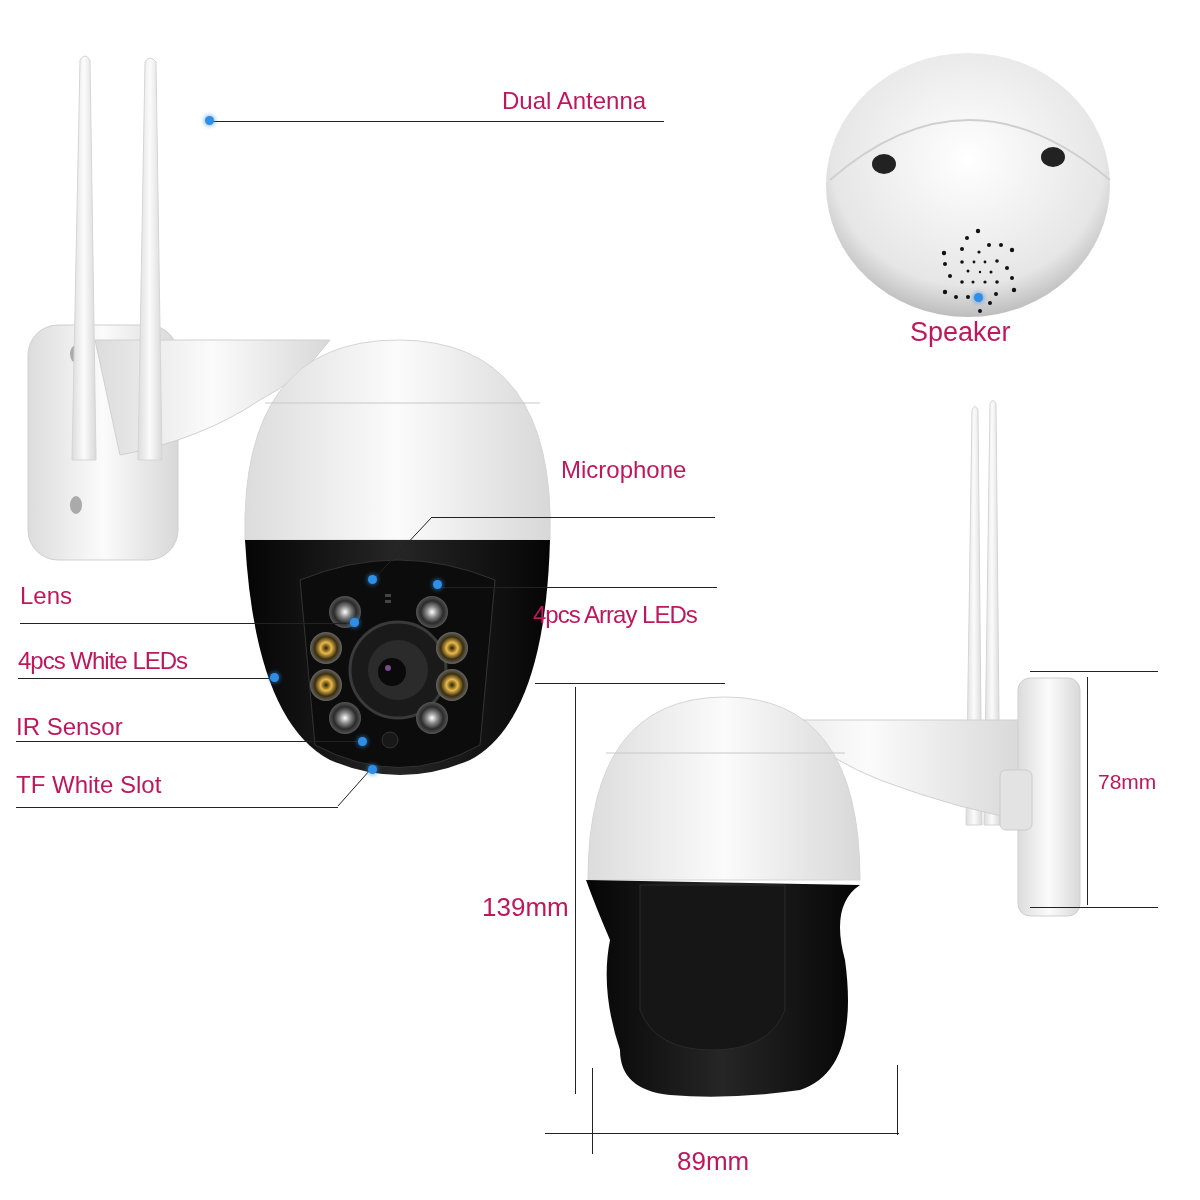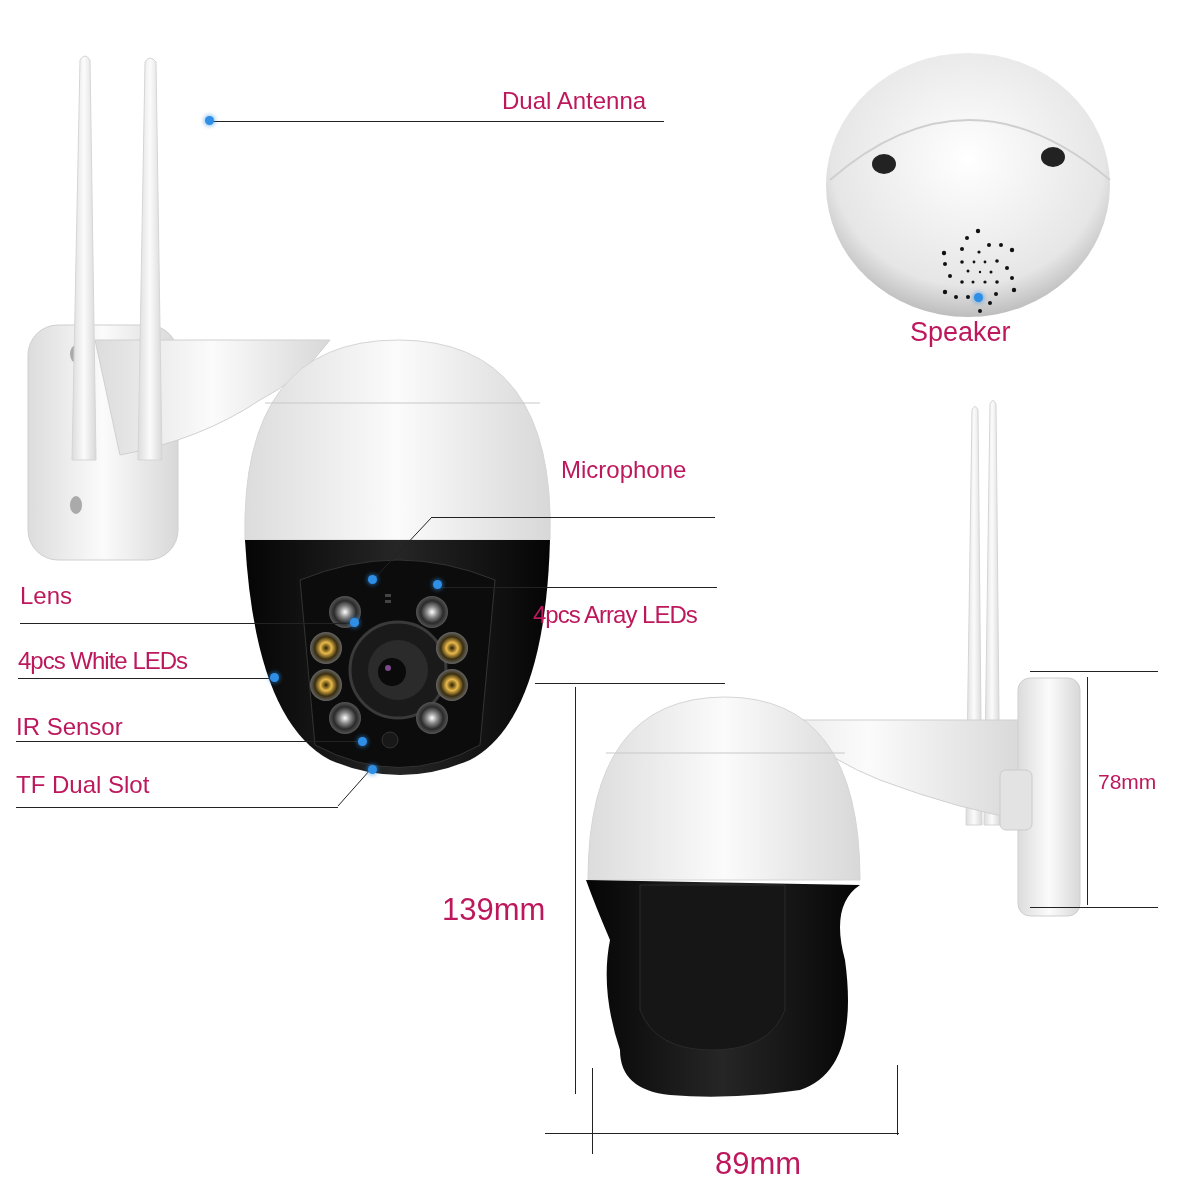--- a/index.html
+++ b/index.html
@@ -170,36 +170,36 @@
   <div class="dot" style="left:270px;top:673px;"></div>
 </div>
 
 <div>
   <span class="label" style="left:16px;top:715px;text-align:right;">IR Sensor</span>
   <div class="line" style="left:16px;top:741px;width:346px;"></div>
   <div class="dot" style="left:358px;top:737px;"></div>
 </div>
 
 <div>
-  <span class="label" style="left:16px;top:773px;">TF Dual Slot</span>
+  <span class="label" style="left:16px;top:773px;">TF White Slot</span>
   <div class="line" style="left:16px;top:807px;width:322px;"></div>
   <div class="dot" style="left:368px;top:765px;"></div>
 </div>
 
 <div>
   <div class="line" style="left:535px;top:683px;width:190px;"></div>
   <div class="vline" style="left:575px;top:687px;height:407px;"></div>
   <div class="line" style="left:545px;top:1133px;width:354px;"></div>
-  <span class="label" style="left:442px;top:894px;font-size:31px;">139mm</span>
+  <span class="label" style="left:482px;top:894px;font-size:26px;">139mm</span>
 </div>
 
 <div>
   <div class="vline" style="left:592px;top:1068px;height:86px;"></div>
   <div class="vline" style="left:897px;top:1065px;height:70px;"></div>
-  <span class="label" style="left:715px;top:1148px;font-size:31px;">89mm</span>
+  <span class="label" style="left:677px;top:1148px;font-size:26px;">89mm</span>
 </div>
 
 <div>
   <div class="line" style="left:1030px;top:671px;width:128px;"></div>
   <div class="vline" style="left:1087px;top:677px;height:228px;"></div>
   <div class="line" style="left:1030px;top:907px;width:128px;"></div>
   <span class="label" style="left:1098px;top:771px;font-size:21px;">78mm</span>
 </div>
 
 </body></html>

